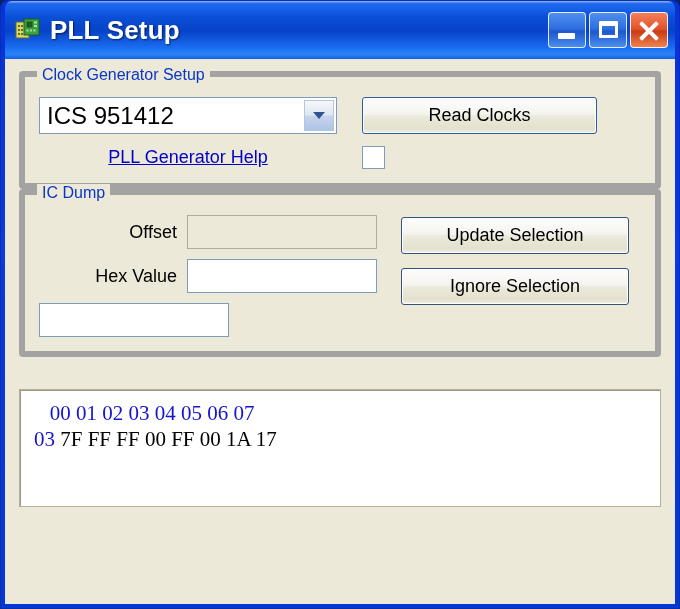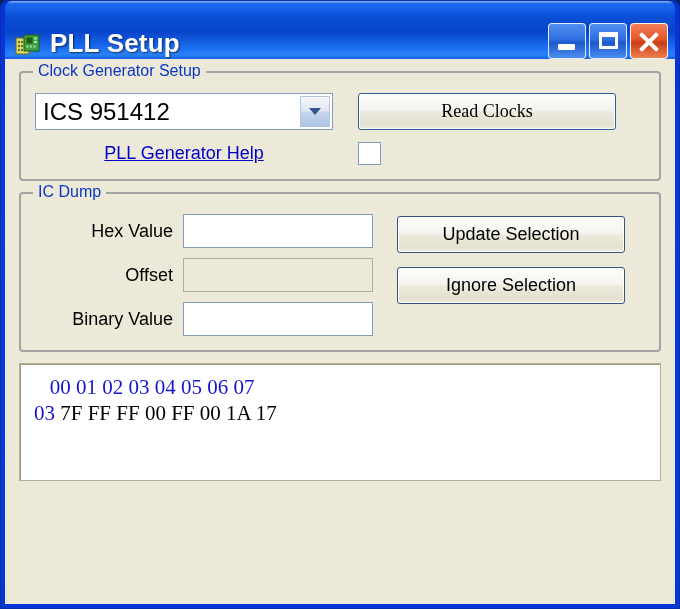--- a/index.html
+++ b/index.html
@@ -35,21 +35,21 @@
     border-radius: 7px 7px 0 0;
     background: linear-gradient(to bottom,
         #0b57e2 0%,
         #1a68ee 8%,
         #0a4fd6 28%,
         #0743c8 52%,
         #1a6cf0 80%,
         #2b83f7 92%,
         #1360e2 100%);
     display: flex;
-    align-items: flex-end;
+    align-items: center;
     padding: 0 4px 0 10px;
     box-sizing: border-box;
     overflow: hidden;
   }
   .titlebar:before {
     content: "";
     position: absolute;
     left: 0; right: 0; top: 0;
     height: 3px;
     background: linear-gradient(to bottom, rgba(255,255,255,.55), rgba(255,255,255,0));
@@ -128,24 +128,23 @@
   .client {
     background: #ece9d8;
     height: calc(100% - 58px);
     box-sizing: border-box;
     padding: 12px 14px 12px 14px;
     position: relative;
   }
 
   
   .group {
-    border: 2px solid #a3a3a3;
+    border: 6px solid #a3a3a3;
     border-radius: 4px;
     position: relative;
-    margin-bottom: 11px;
     box-sizing: border-box;
   }
   .group > .group-title {
     position: absolute;
     top: -11px;
     left: 12px;
     background: #ece9d8;
     padding: 0 5px;
     color: #0a36c8;
     font-size: 16px;
@@ -215,24 +214,23 @@
     justify-content: center;
     cursor: pointer;
     box-sizing: border-box;
     white-space: nowrap;
   }
   .btn-default {
     border: 1px solid #2c5d9e;
     box-shadow: inset 0 0 0 1px #ffffff;
   }
   .btn-read-clocks {
-    width: 258px;
+    width: 235px;
     height: 37px;
     margin-left: 25px;
-    font-family: Liberation Serif, serif;
   }
   .btn-ic {
     width: 228px;
     height: 37px;
     border: 1px solid #34537d;
     box-shadow: inset 0 0 0 1px #ffffff;
     text-align: right;
   }
 
   
@@ -323,20 +321,21 @@
 
   
   .dump {
     background: #ffffff;
     border: 1px solid #b5b199;
     box-shadow: inset 1px 1px 0 #9e9a84;
     height: 118px;
     box-sizing: border-box;
     padding: 10px 14px;
     overflow: hidden;
+    margin-top: 32px;
   }
   .dump-line {
     font-family: "Liberation Serif", serif;
     font-size: 21px;
     letter-spacing: 0px;
     line-height: 26px;
     white-space: pre;
   }
   .dump-blue { color: #1414d2; }
   .dump-black { color: #000000; }
@@ -401,31 +400,30 @@
       </div>
     </div>
 
     <div class="group">
       <div class="group-title">IC Dump</div>
       <div class="group-body">
         <div class="row" style="align-items:flex-start;">
           <div class="ic-left">
 
             <div class="field-row">
+              <div class="field-label">Offset</div>
+              <input class="textbox disabled" type="text" disabled="" value="" style="">
+            </div>
+
+            <div class="field-row">
               <div class="field-label">Hex Value</div>
               <input class="textbox" type="text" value="" style="">
             </div>
 
-            <div class="field-row">
-              <div class="field-label">Offset</div>
-              <input class="textbox disabled" type="text" disabled="" value="" style="">
-            </div>
-
             <div class="field-row" style="margin-bottom:0;">
-              <div class="field-label">Binary Value</div>
               <input class="textbox" type="text" value="" style="">
             </div>
 
           </div>
 
           <div class="ic-right">
             <div class="btn btn-ic">Update Selection</div>
             <div class="btn btn-ic">Ignore Selection</div>
           </div>
         </div>

